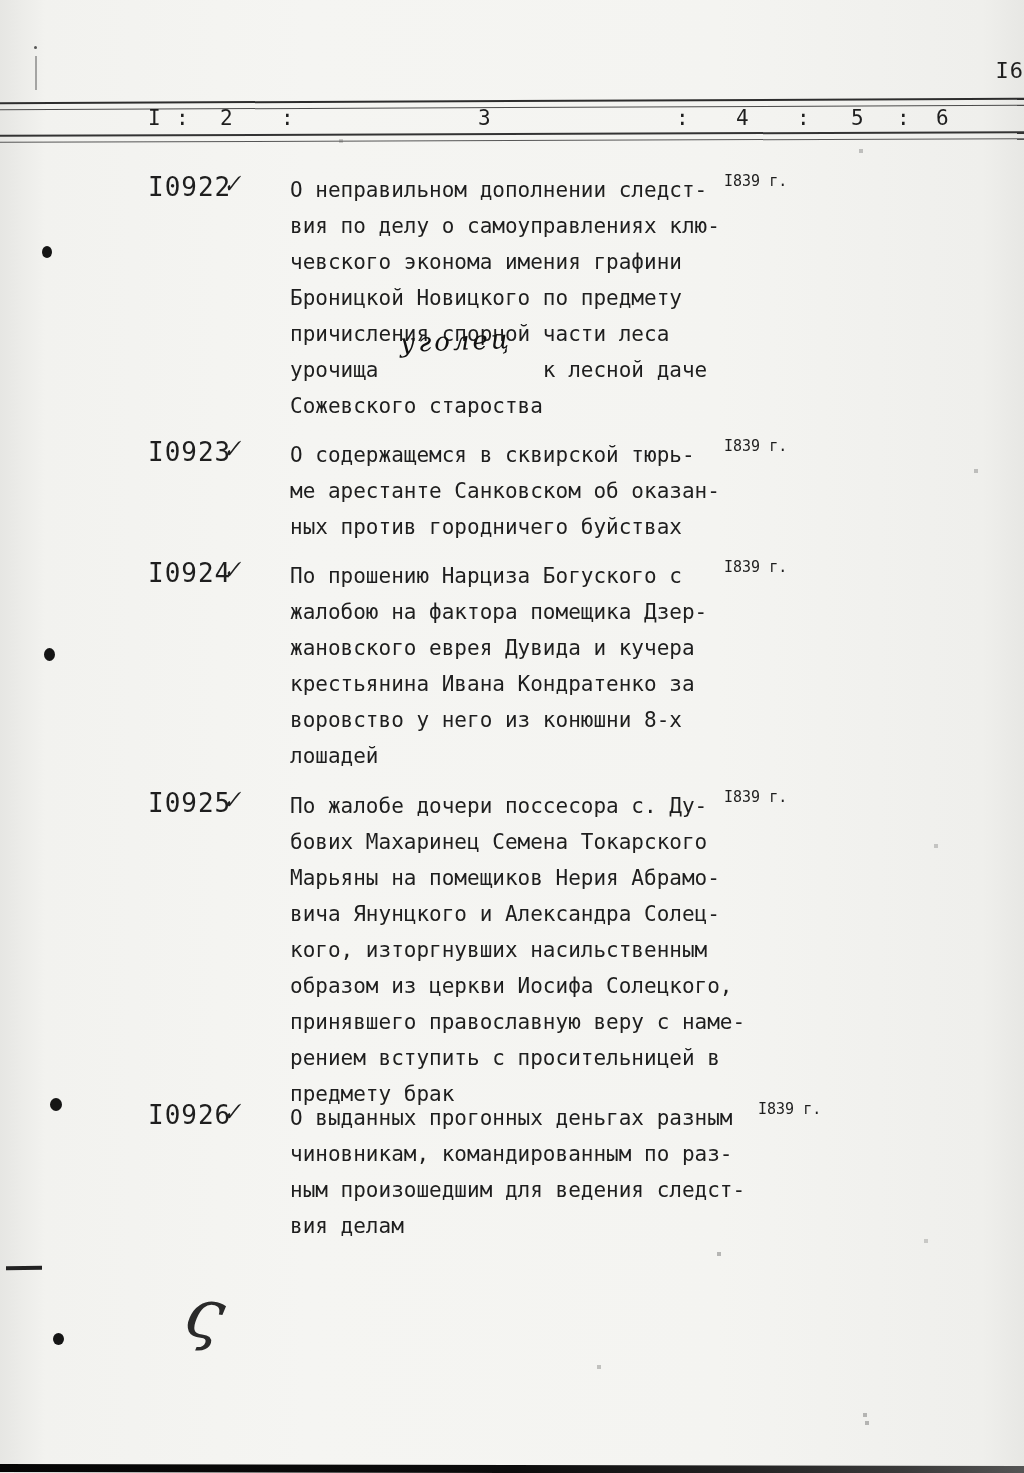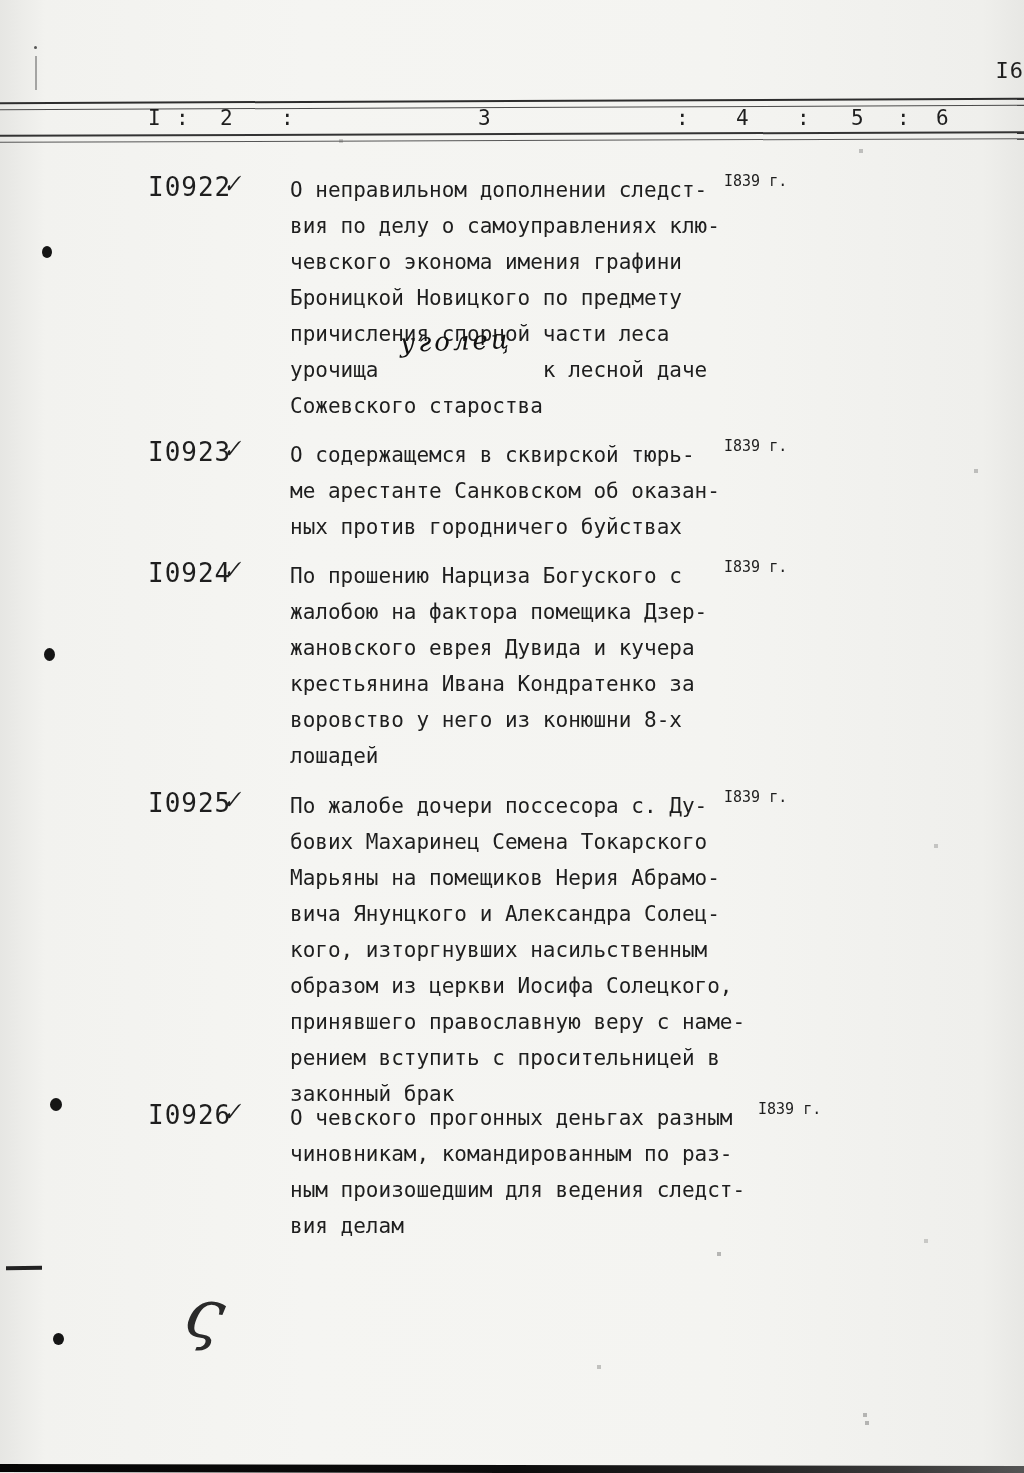--- a/index.html
+++ b/index.html
@@ -158,28 +158,28 @@
     <span class="num">I0925</span>
     <span class="check">✓</span>
     <pre class="text">По жалобе дочери поссесора с. Ду-
 бових Махаринец Семена Токарского
 Марьяны на помещиков Нерия Абрамо-
 вича Янунцкого и Александра Солец-
 кого, изторгнувших насильственным
 образом из церкви Иосифа Солецкого,
 принявшего православную веру с наме-
 рением вступить с просительницей в
-законный брак</pre>
+предмету брак</pre>
     <span class="year">I839 г.</span>
   </div>
 
   <div class="entry e5">
     <span class="num">I0926</span>
     <span class="check">✓</span>
-    <pre class="text">О чевского прогонных деньгах разным
+    <pre class="text">О выданных прогонных деньгах разным
 чиновникам, командированным по раз-
 ным произошедшим для ведения следст-
 вия делам</pre>
     <span class="year">I839 г.</span>
   </div>
 
   <div class="tick-top"></div>
   <div class="tick-dot"></div>
   <div class="dot dot1"></div>
   <div class="dot dot2"></div>

